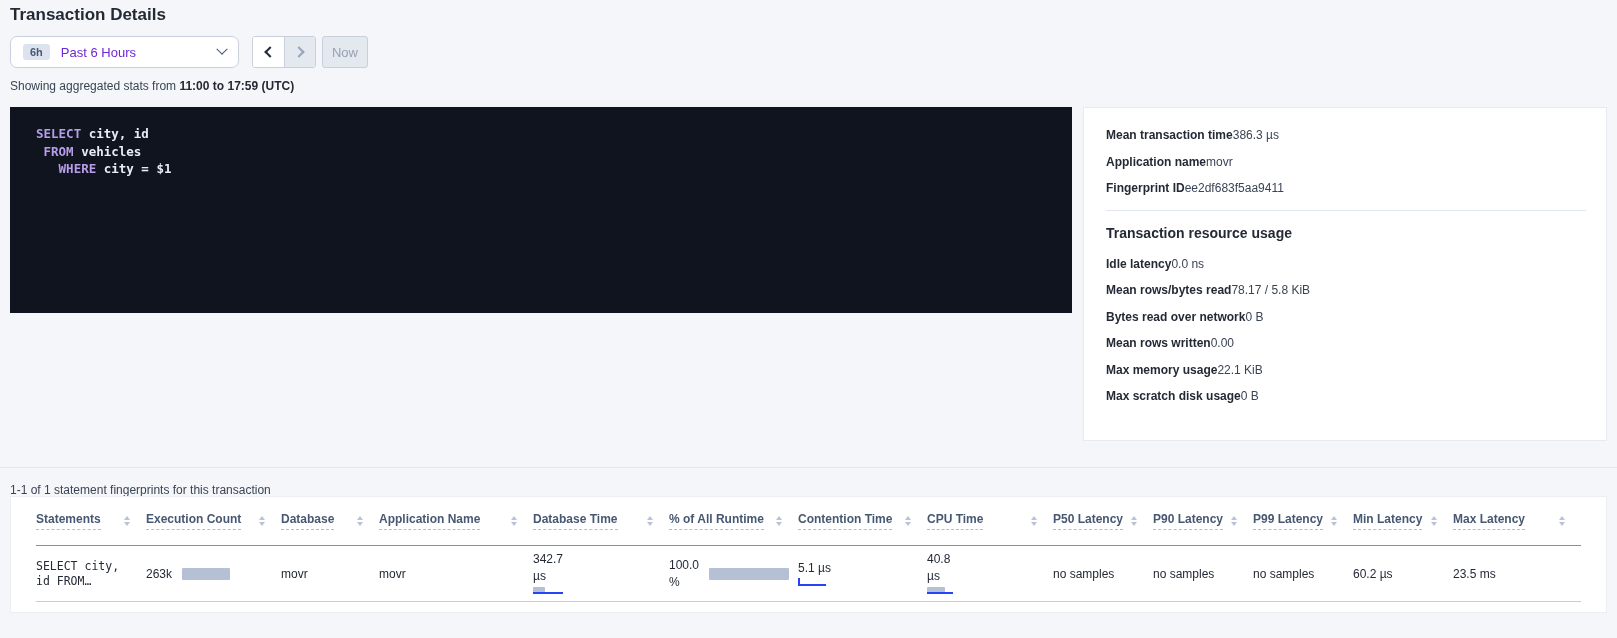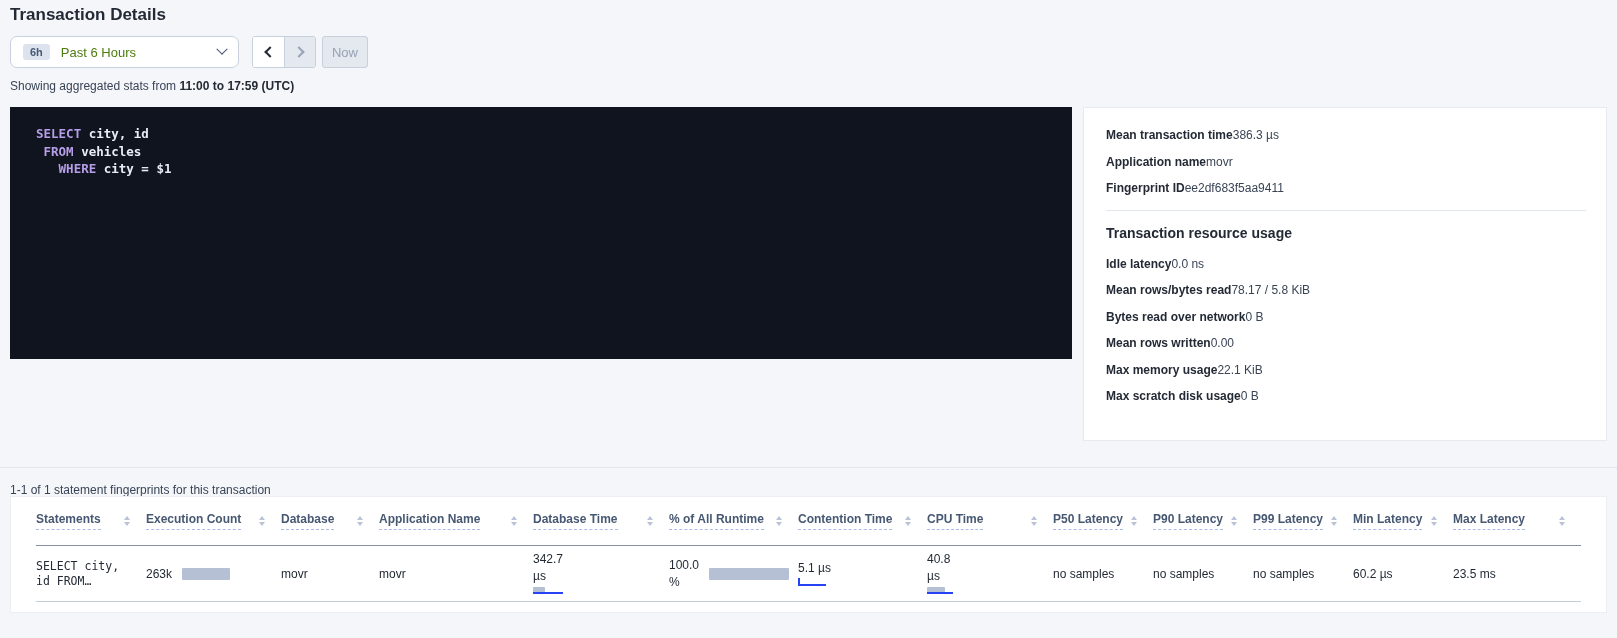--- a/index.html
+++ b/index.html
@@ -5,38 +5,38 @@
   * { margin:0; padding:0; box-sizing:border-box; }
   html,body { width:1617px; height:638px; overflow:hidden; }
   body { font-family:"Liberation Sans", sans-serif; background:#f4f6f9; color:#242a35; position:relative; }
 
   .page-title { position:absolute; left:10px; top:5px; font-size:17px; font-weight:700; color:#242a35; }
 
   
   .time-dropdown { position:absolute; left:10px; top:36px; width:229px; height:32px; background:#fff;
     border:1px solid #c9d0dd; border-radius:7px; display:flex; align-items:center; padding:0 12px; gap:11px; cursor:pointer; }
   .time-badge { background:#dce3ef; color:#475872; font-size:11px; font-weight:700; padding:2px 7px; border-radius:3px; }
-  .time-label { font-size:13px; color:#4d7c0f; }
+  .time-label { font-size:13px; color:#6d28d9; }
   .caret-down { margin-left:auto; width:8px; height:8px; border-right:1.5px solid #475872; border-bottom:1.5px solid #475872;
     transform:rotate(45deg) translate(-2px,-2px); }
 
   .nav-group { position:absolute; left:252px; top:36px; height:32px; display:flex; border:1px solid #c9d0dd; border-radius:3px; overflow:hidden; background:#fff; }
   .nav-btn { width:31px; height:30px; display:flex; align-items:center; justify-content:center; }
   .nav-prev { background:#fff; cursor:pointer; }
   .nav-next { background:#e4e8ef; border-left:1px solid #c9d0dd; }
   .chev-left { width:8px; height:8px; border-left:2px solid #242a35; border-bottom:2px solid #242a35; transform:rotate(45deg); margin-left:3px; }
   .chev-right { width:8px; height:8px; border-right:2px solid #9aa4b8; border-top:2px solid #9aa4b8; transform:rotate(45deg); margin-right:3px; }
   .now-btn { position:absolute; left:322px; top:36px; width:46px; height:32px; background:#e4e8ef; border:1px solid #c9d0dd;
     border-radius:3px; color:#98a1b3; font-size:13px; display:flex; align-items:center; justify-content:center; }
 
   .subtitle { position:absolute; left:10px; top:79px; font-size:12px; color:#394455; }
   .subtitle b { color:#242a35; font-weight:700; }
 
   
-  .sql-box { position:absolute; left:10px; top:107px; width:1062px; height:252px; background:#10141f;
+  .sql-box { position:absolute; left:10px; top:107px; width:1062px; height:206px; background:#10141f;
     padding:18px 0 0 26px; font-family:"DejaVu Sans Mono", monospace; font-size:12.5px; line-height:17.5px;
     font-weight:700; color:#e9ebf5; }
   .sql-box span { white-space:pre; }
   .kw { color:#b79ee8; }
 
   
   .stats-panel { position:absolute; left:1083px; top:107px; width:524px; height:334px; background:#fff;
     border:1px solid #e7eaf0; padding:14px 20px 0 22px; }
   .stat-row { display:flex; align-items:center; height:26.5px; font-size:12px; }
   .stat-label { font-weight:700; color:#242a35; }

